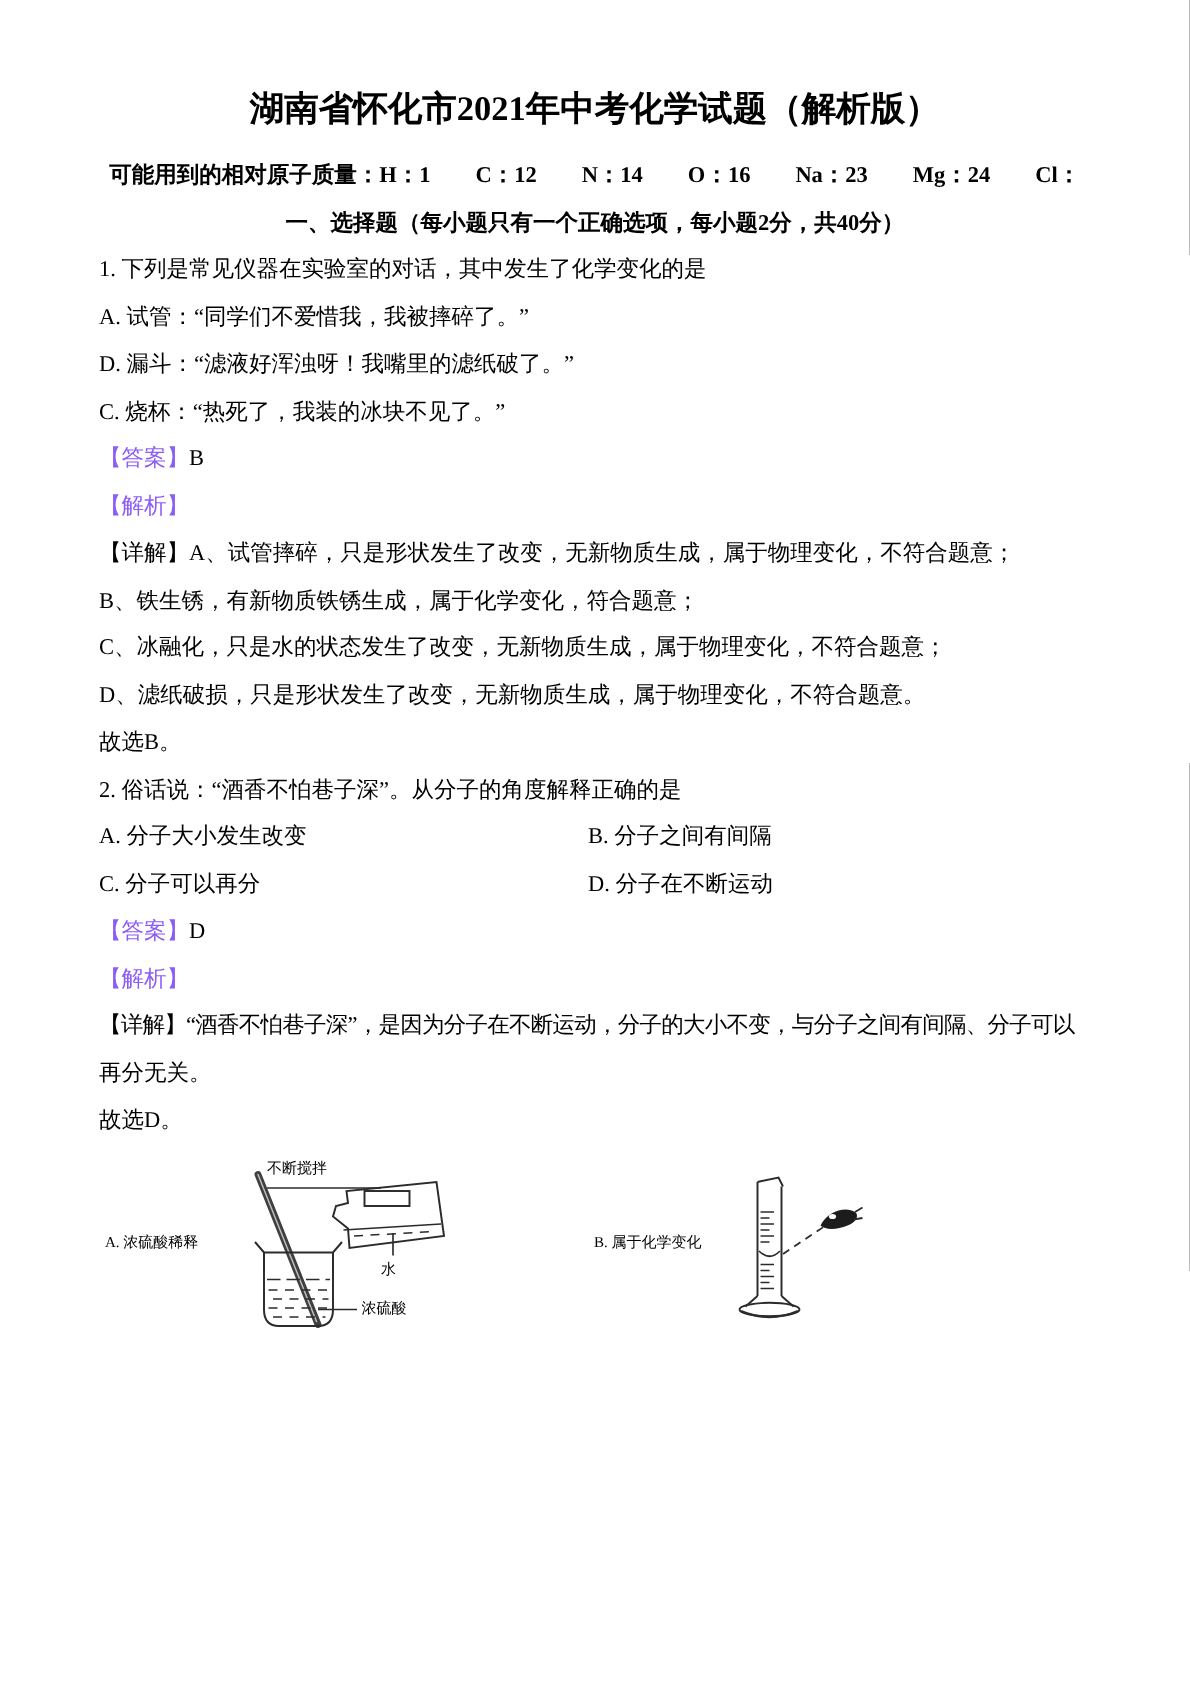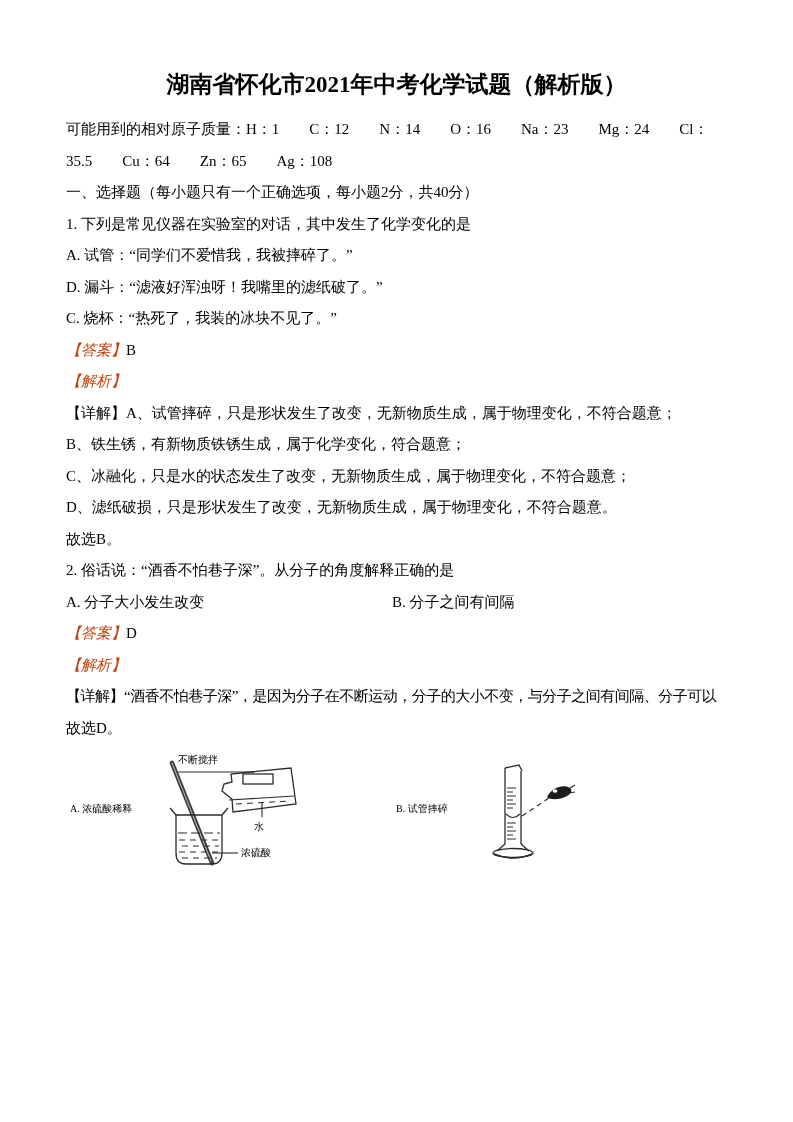--- a/index.html
+++ b/index.html
@@ -4,65 +4,69 @@
 <style>
   html,body{margin:0;padding:0;background:#888;}
   .page{
     width:793px;height:1122px;background:#ffffff;position:relative;
     margin:0 auto;overflow:hidden;color:#000;
     font-family:"Liberation Serif","DejaVu Serif",serif;
   }
   .content{padding:56px 66px 0 66px;}
   .doc-title{
     font-size:23px;font-weight:bold;text-align:center;
-    line-height:34px;margin:12px 0 12px 0;white-space:nowrap;
+    line-height:34px;margin:0 0 12px 0;white-space:nowrap;
   }
   .ln{font-size:15px;line-height:31.5px;margin:0;white-space:nowrap;}
-  .b{font-weight:normal;}
-  .blue{color:#c2410c;font-style:italic;}
+  .b{font-weight:bold;text-align:center;}
+  .blue{color:#8b5cf6;}
   .optrow{display:flex;}
   .optrow .c1{width:326px;}
   .tight{letter-spacing:-0.5px;}
   .diagrams{position:relative;height:164px;margin-top:0;}
   .dlabel{position:absolute;font-size:10px;line-height:18px;white-space:nowrap;}
   .dsvg{position:absolute;left:0;top:0;}
 </style>
 </head>
 <body>
 
 <div class="page">
   <div class="content">
 
     <p class="doc-title">湖南省怀化市2021年中考化学试题（解析版）</p>
 
     <p class="ln b">可能用到的相对原子质量：H：1　　C：12　　N：14　　O：16　　Na：23　　Mg：24　　Cl：</p>
-    <p class="ln b">35.5　　Cu：64　　Zn：65　　Ag：108</p>
 
     <p class="ln b">一、选择题（每小题只有一个正确选项，每小题2分，共40分）</p>
 
     <p class="ln">1. 下列是常见仪器在实验室的对话，其中发生了化学变化的是</p>
     <p class="ln">A. 试管：“同学们不爱惜我，我被摔碎了。”</p>
     <p class="ln">D. 漏斗：“滤液好浑浊呀！我嘴里的滤纸破了。”</p>
     <p class="ln">C. 烧杯：“热死了，我装的冰块不见了。”</p>
     <p class="ln"><span class="blue">【答案】</span><span>B</span></p>
     <p class="ln"><span class="blue">【解析】</span></p>
     <p class="ln">【详解】A、试管摔碎，只是形状发生了改变，无新物质生成，属于物理变化，不符合题意；</p>
     <p class="ln">B、铁生锈，有新物质铁锈生成，属于化学变化，符合题意；</p>
     <p class="ln">C、冰融化，只是水的状态发生了改变，无新物质生成，属于物理变化，不符合题意；</p>
     <p class="ln">D、滤纸破损，只是形状发生了改变，无新物质生成，属于物理变化，不符合题意。</p>
     <p class="ln">故选B。</p>
 
     <p class="ln">2. 俗话说：“酒香不怕巷子深”。从分子的角度解释正确的是</p>
     <div class="ln optrow">
       <span class="c1">A. 分子大小发生改变</span>
       <span>B. 分子之间有间隔</span>
     </div>
+    <div class="ln optrow">
+      <span class="c1">C. 分子可以再分</span>
+      <span>D. 分子在不断运动</span>
+    </div>
     <p class="ln"><span class="blue">【答案】</span><span>D</span></p>
     <p class="ln"><span class="blue">【解析】</span></p>
     <p class="ln tight">【详解】“酒香不怕巷子深”，是因为分子在不断运动，分子的大小不变，与分子之间有间隔、分子可以</p>
+    <p class="ln">再分无关。</p>
     <p class="ln">故选D。</p>
 
 
     <div class="diagrams">
       <svg class="dsvg" width="661" height="164" viewBox="0 0 661 164" fill="none" stroke="#2b2b2b" stroke-width="1.3">
 
         <g>
 
           <line x1="112" y1="28" x2="188" y2="28" stroke-width="1.1"></line>
 
@@ -125,17 +129,17 @@
             <path d="M503,49 L509,48" stroke-width="1.2"></path>
             <ellipse cx="489" cy="47" rx="2.4" ry="1.7" fill="#ffffff" stroke="none"></ellipse>
           </g>
         </g>
       </svg>
 
       <span class="dlabel" style="left:112px;top:7px;">不断搅拌</span>
       <span class="dlabel" style="left:4px;top:56px;">A. 浓硫酸稀释</span>
       <span class="dlabel" style="left:188px;top:74px;">水</span>
       <span class="dlabel" style="left:175px;top:100px;">浓硫酸</span>
-      <span class="dlabel" style="left:330px;top:56px;">B. 试管摔碎</span>
+      <span class="dlabel" style="left:330px;top:56px;">B. 属于化学变化</span>
     </div>
 
   </div>
 </div>
 
 </body></html>

